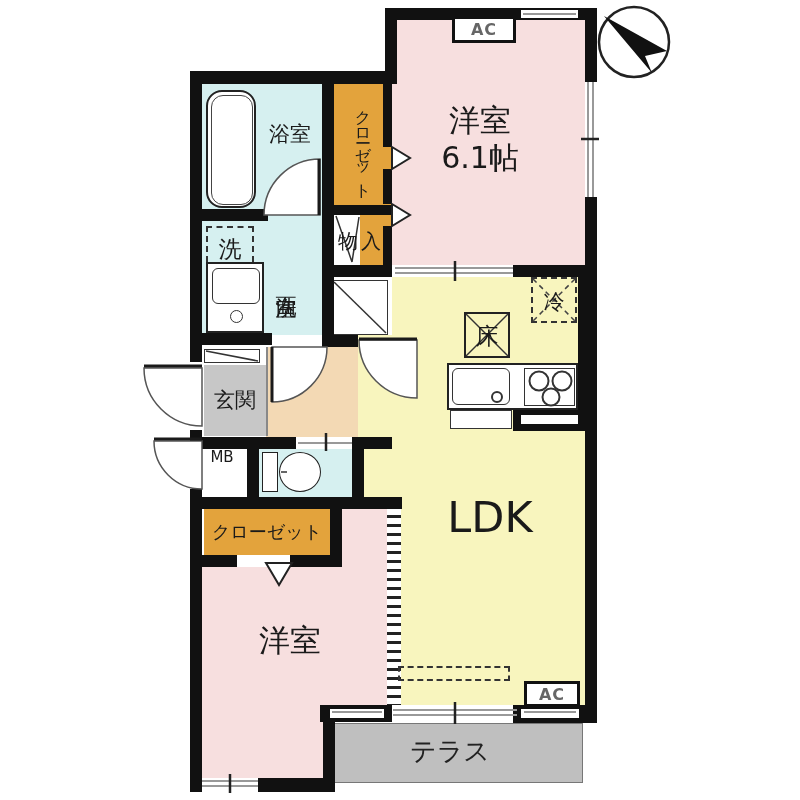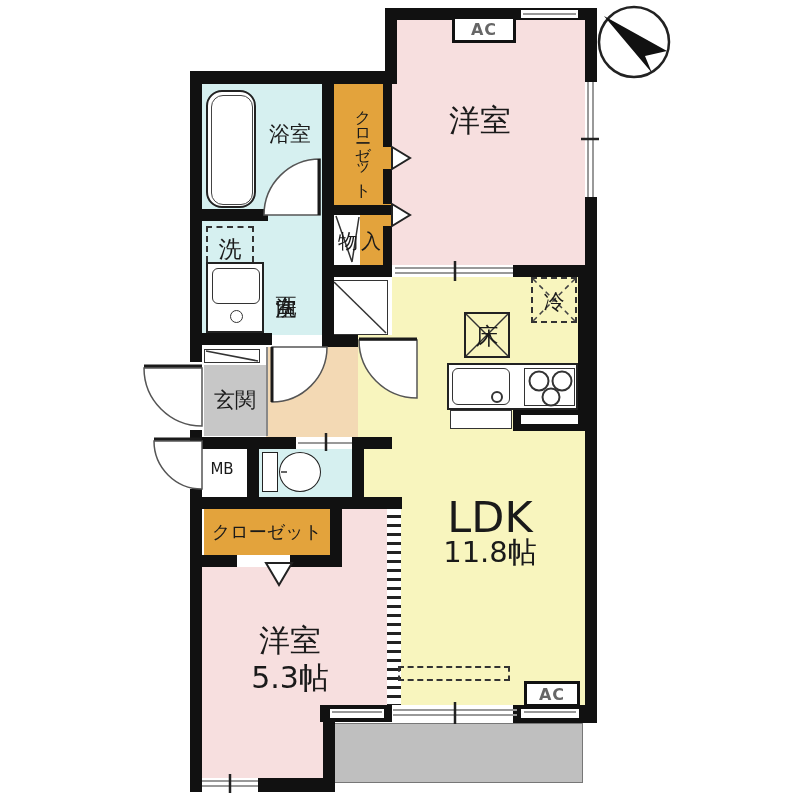--- a/index.html
+++ b/index.html
@@ -189,41 +189,41 @@
       <circle cx="497" cy="397" r="5"></circle>
     </g>
 
     <g>
       <circle cx="634" cy="42" r="35" fill="none" stroke="#222" stroke-width="2.5"></circle>
       <polygon points="604,16 667,51 645,56 652,73" fill="#111"></polygon>
     </g>
   </svg>
 
   <div class="label" style="left:410px;top:100px;width:140px;font-size:31px;">洋室</div>
+  <div class="label" style="left:410px;top:138px;width:140px;font-size:30px;">6.1帖</div>
 
   <div class="label" style="left:250px;top:120px;width:80px;font-size:21px;">浴室</div>
   <div class="label vtext" style="left:336px;top:88px;width:54px;height:114px;font-size:16px;line-height:54px;">クローゼット</div>
   <div class="label" style="left:206px;top:234px;width:48px;font-size:23px;">洗</div>
   <div class="label vtext" style="left:262px;top:226px;width:48px;height:108px;font-size:21px;line-height:48px;">洗面室</div>
   <div class="label" style="left:330px;top:228px;width:62px;font-size:20px;letter-spacing:3px;">物入</div>
 
   <div class="label" style="left:531px;top:288px;width:46px;font-size:21px;">冷</div>
   <div class="label" style="left:464px;top:321px;width:46px;font-size:23px;">床</div>
 
   <div class="label" style="left:204px;top:386px;width:62px;font-size:21px;">玄関</div>
-  <div class="label" style="left:198px;top:448px;width:48px;font-size:15px;margin-top:12px;">MB</div>
+  <div class="label" style="left:198px;top:448px;width:48px;font-size:15px;">MB</div>
 
   <div class="label" style="left:204px;top:520px;width:126px;font-size:18px;">クローゼット</div>
 
   <div class="label" style="left:420px;top:492px;width:140px;font-size:43px;">LDK</div>
-  <div class="label" style="left:420px;top:533px;width:140px;font-size:29px;">11.8帖</div>
 
   <div class="label" style="left:220px;top:620px;width:140px;font-size:31px;">洋室</div>
-  <div class="label" style="left:220px;top:658px;width:140px;font-size:30px;">5.3帖</div>
-
+
+  <div class="label" style="left:380px;top:734px;width:140px;font-size:26px;color:#222;">テラス</div>
 
   <div class="acbox" style="left:452px;top:16px;width:64px;height:27px;">
       <span>AC</span>
     </div>
   <div class="acbox" style="left:524px;top:681px;width:56px;height:26px;">
       <span>AC</span>
     </div>
 
 </div>
 

